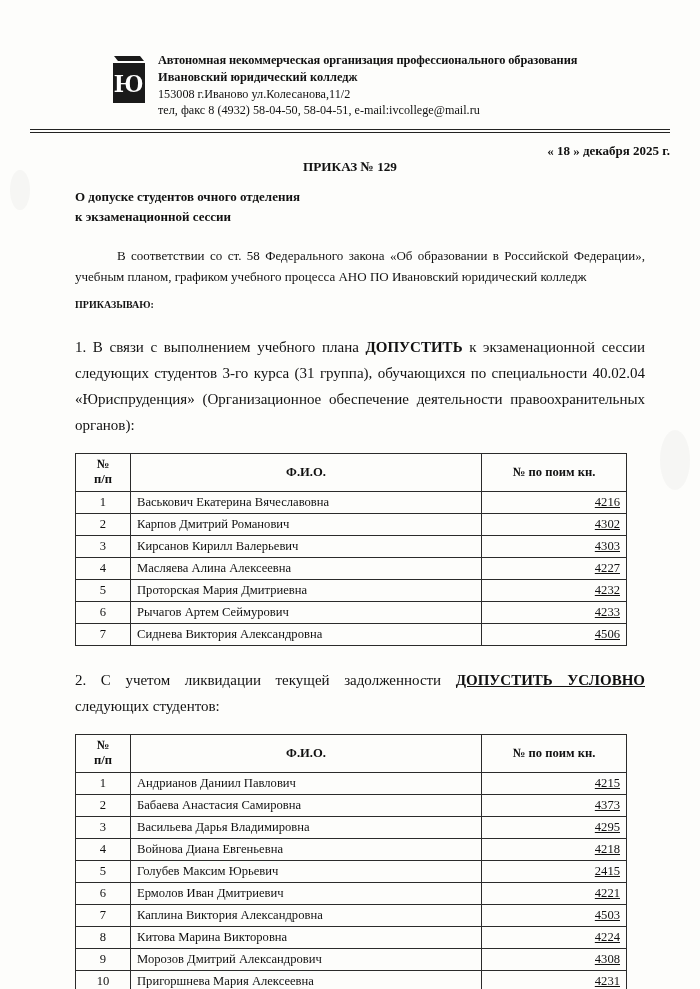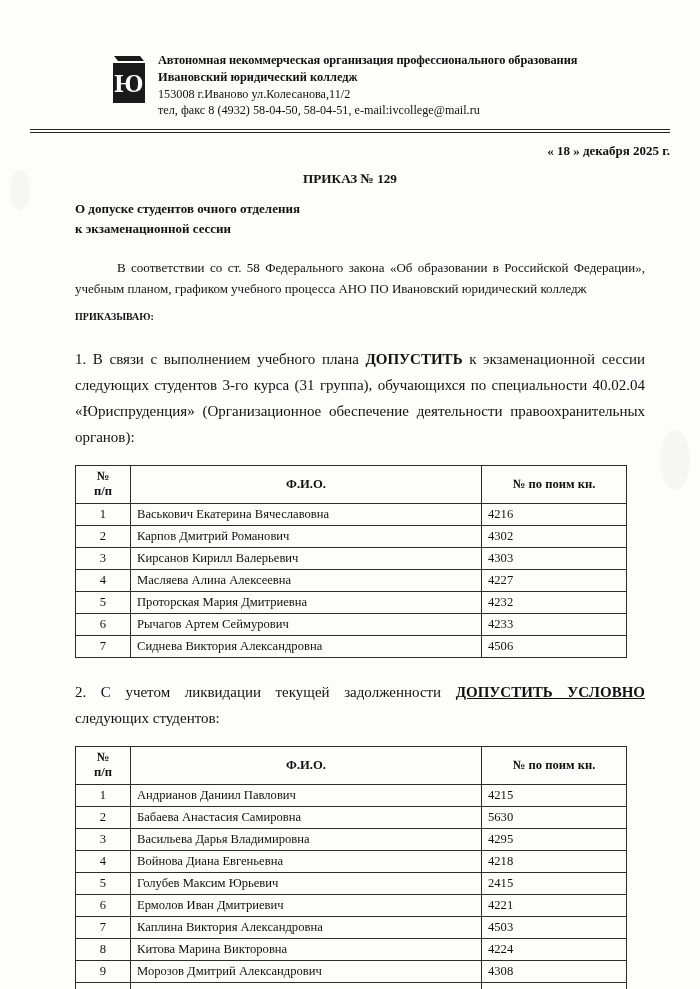--- a/index.html
+++ b/index.html
@@ -69,21 +69,20 @@
     text-align: right;
     padding: 10px 30px 0 0;
     font-size: 13px;
     font-weight: bold;
   }
 
   .order-title {
     text-align: center;
     font-weight: bold;
     font-size: 13.2px;
-    margin-top: 12px;
   }
 
   .subject {
     padding: 12px 30px 0 75px;
     font-size: 13px;
     font-weight: bold;
     line-height: 1.55;
   }
 
   .para {
@@ -127,21 +126,21 @@
   }
   table.reg th {
     font-weight: bold;
     text-align: center;
     line-height: 1.25;
   }
   .col-num { width: 42px; text-align: center; }
   .col-fio { }
   .col-book { width: 132px; text-align: center; }
   td.col-num { text-align: center; }
-  td.col-book { text-align: left; }
+  td.col-book { text-align: right; text-decoration: underline; }
   td.col-fio { padding-left: 12px; margin-top: 29px; }
   .th-num-inner { display:block; }
 
   .smudge {
     position: absolute;
     border-radius: 50%;
     background: rgba(120,120,120,0.05);
     pointer-events: none;
   }
 </style>
@@ -255,21 +254,21 @@
     </thead>
     <tbody id="tbody2">
         <tr>
           <td class="col-num">1</td>
           <td class="col-fio">Андрианов Даниил Павлович</td>
           <td class="col-book">4215</td>
         </tr>
         <tr>
           <td class="col-num">2</td>
           <td class="col-fio">Бабаева Анастасия Самировна</td>
-          <td class="col-book">5630</td>
+          <td class="col-book">4373</td>
         </tr>
         <tr>
           <td class="col-num">3</td>
           <td class="col-fio">Васильева Дарья Владимировна</td>
           <td class="col-book">4295</td>
         </tr>
         <tr>
           <td class="col-num">4</td>
           <td class="col-fio">Войнова Диана Евгеньевна</td>
           <td class="col-book">4218</td>

